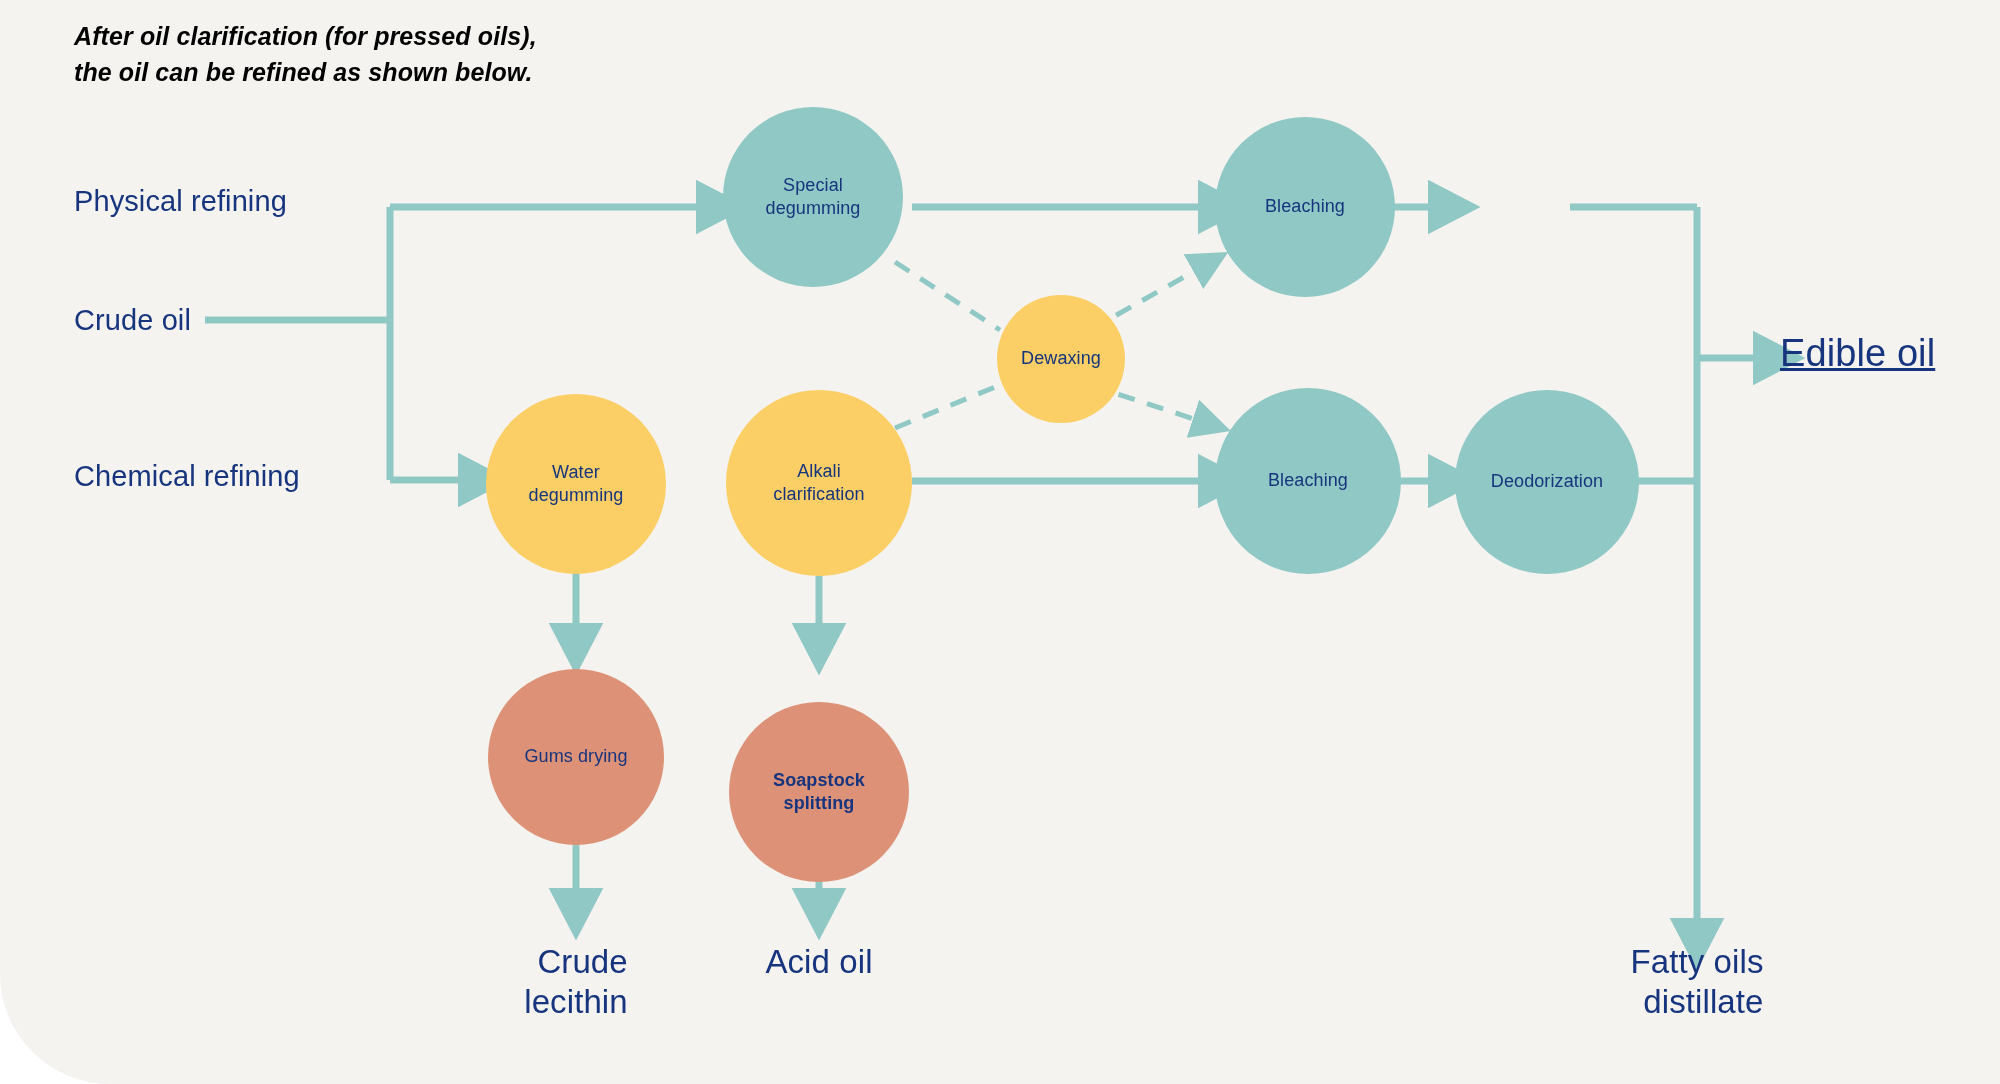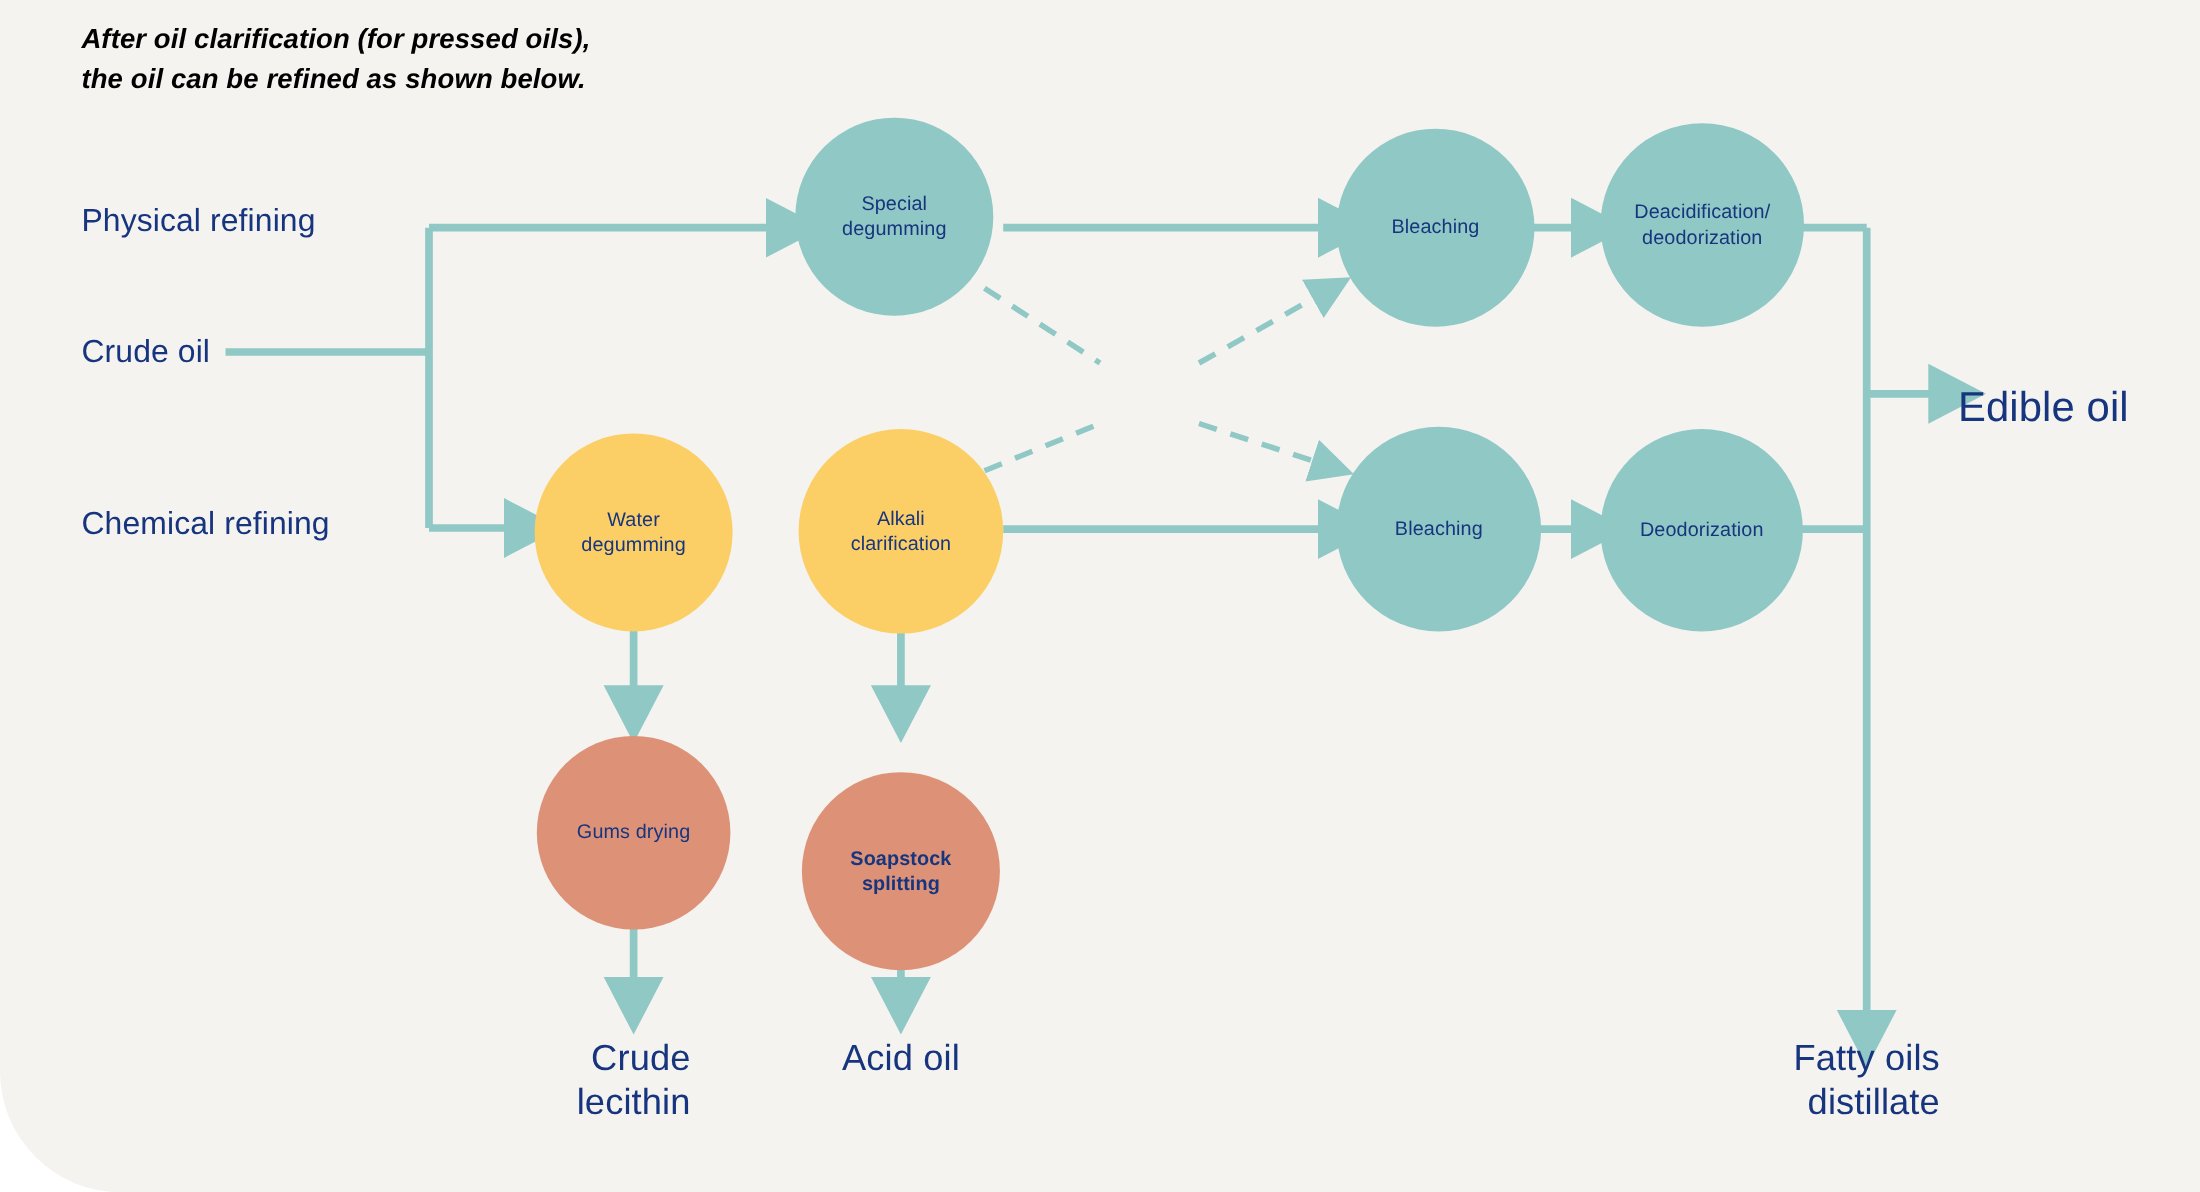--- a/index.html
+++ b/index.html
@@ -150,33 +150,32 @@
   <div class="side-label" style="left:74px; top:304px;">Crude oil</div>
   <div class="side-label" style="left:74px; top:460px;">Chemical refining</div>
 
   <div class="node" style="left:723px; top:107px; width:180px; height:180px; background:#8fc8c4;">
     <div>
       <span>Special</span>
       <span>degumming</span>
     </div>
   </div>
 
+  <div class="node" style="left:997px; top:295px; width:128px; height:128px; background:#fbcf65;">
+    <div>
+      <span>Dewaxing</span>
+    </div>
+  </div>
 
   <div class="node" style="left:1215px; top:117px; width:180px; height:180px; background:#8fc8c4;">
     <div>
       <span>Bleaching</span>
     </div>
   </div>
 
-  <div class="node" style="left:1455px; top:112px; width:185px; height:185px; background:#8fc8c4;">
-    <div>
-      <span>Deacidification/</span>
-      <span>deodorization</span>
-    </div>
-  </div>
 
   <div class="node" style="left:486px; top:394px; width:180px; height:180px; background:#fbcf65;">
     <div>
       <span>Water</span>
       <span>degumming</span>
     </div>
   </div>
 
   <div class="node" style="left:726px; top:390px; width:186px; height:186px; background:#fbcf65;">
     <div>
@@ -203,21 +202,21 @@
     </div>
   </div>
 
   <div class="node" style="left:729px; top:702px; width:180px; height:180px; background:#dd9277;font-weight:bold;">
     <div>
       <span>Soapstock</span>
       <span>splitting</span>
     </div>
   </div>
 
-  <div class="out-label" style="left:1780px; top:348px; font-size:38px;">Edible oil</div>
+  <div class="out-label" style="left:1780px; top:330px; font-size:38px;text-decoration:underline;">Edible oil</div>
 
   <div class="out-label centered" style="left:576px; top:942px;">
     <div>Crude</div>
     <div>lecithin</div>
   </div>
 
   <div class="out-label centered" style="left:819px; top:942px;">
     <div>Acid oil</div>
   </div>
 

